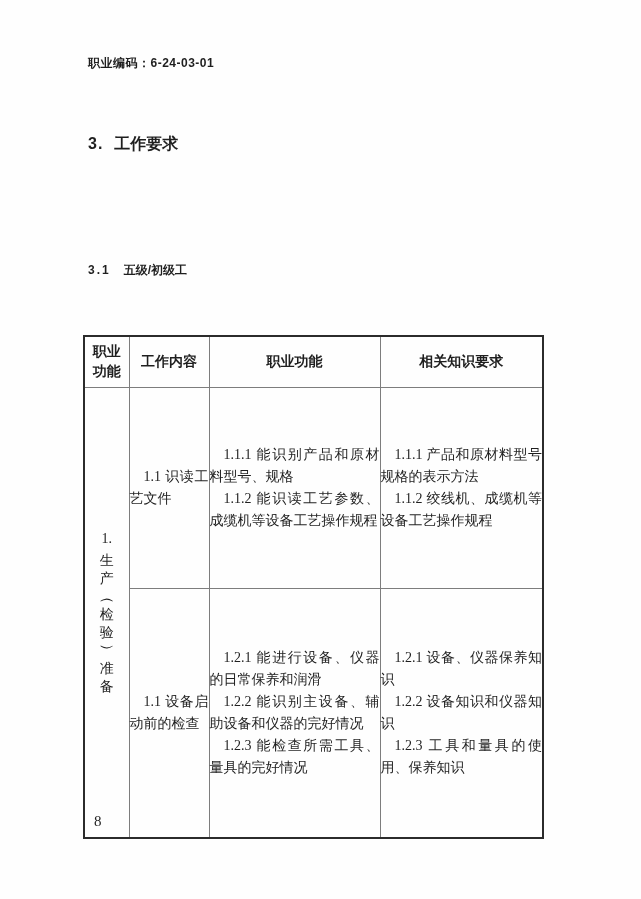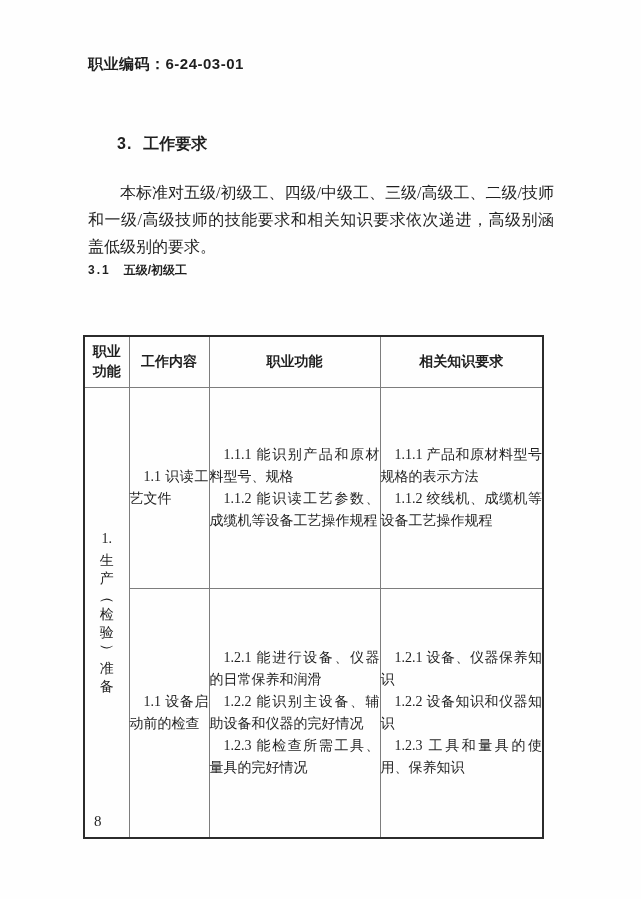--- a/index.html
+++ b/index.html
@@ -11,31 +11,30 @@
     color: #1f1f1f;
     font-family: "Liberation Serif", serif;
     overflow: hidden;
   }
   .occ-code {
     position: absolute;
     left: 88px;
     top: 55px;
     font-family: "Liberation Sans", sans-serif;
     font-weight: bold;
-    font-size: 15px;
+    font-size: 12px;
     letter-spacing: 0.5px;
   }
   .sec-heading {
     position: absolute;
     left: 88px;
     top: 134px;
     font-family: "Liberation Sans", sans-serif;
     font-weight: bold;
     font-size: 16px;
-    margin-left: 29px;
   }
   .sec-heading .num { margin-right: 11px; letter-spacing: 1px; }
   .intro {
     position: absolute;
     left: 88px;
     top: 179px;
     width: 466px;
     margin: 0;
     font-size: 16px;
     line-height: 27px;
@@ -113,21 +112,20 @@
 <body>
 
 <div class="page">
 
   <div class="occ-code">职业编码：6-24-03-01</div>
 
   <div class="sec-heading">
     <span class="num">3.</span><span>工作要求</span>
   </div>
 
-  <p class="intro">本标准对五级/初级工、四级/中级工、三级/高级工、二级/技师和一级/高级技师的技能要求和相关知识要求依次递进，高级别涵盖低级别的要求。</p>
 
   <div class="subsec-heading">
     <span class="num">3.1</span><span>五级/初级工</span>
   </div>
 
   <div class="table-wrap">
     <table class="req">
       <colgroup>
           <col class="c1">
           <col class="c2">

